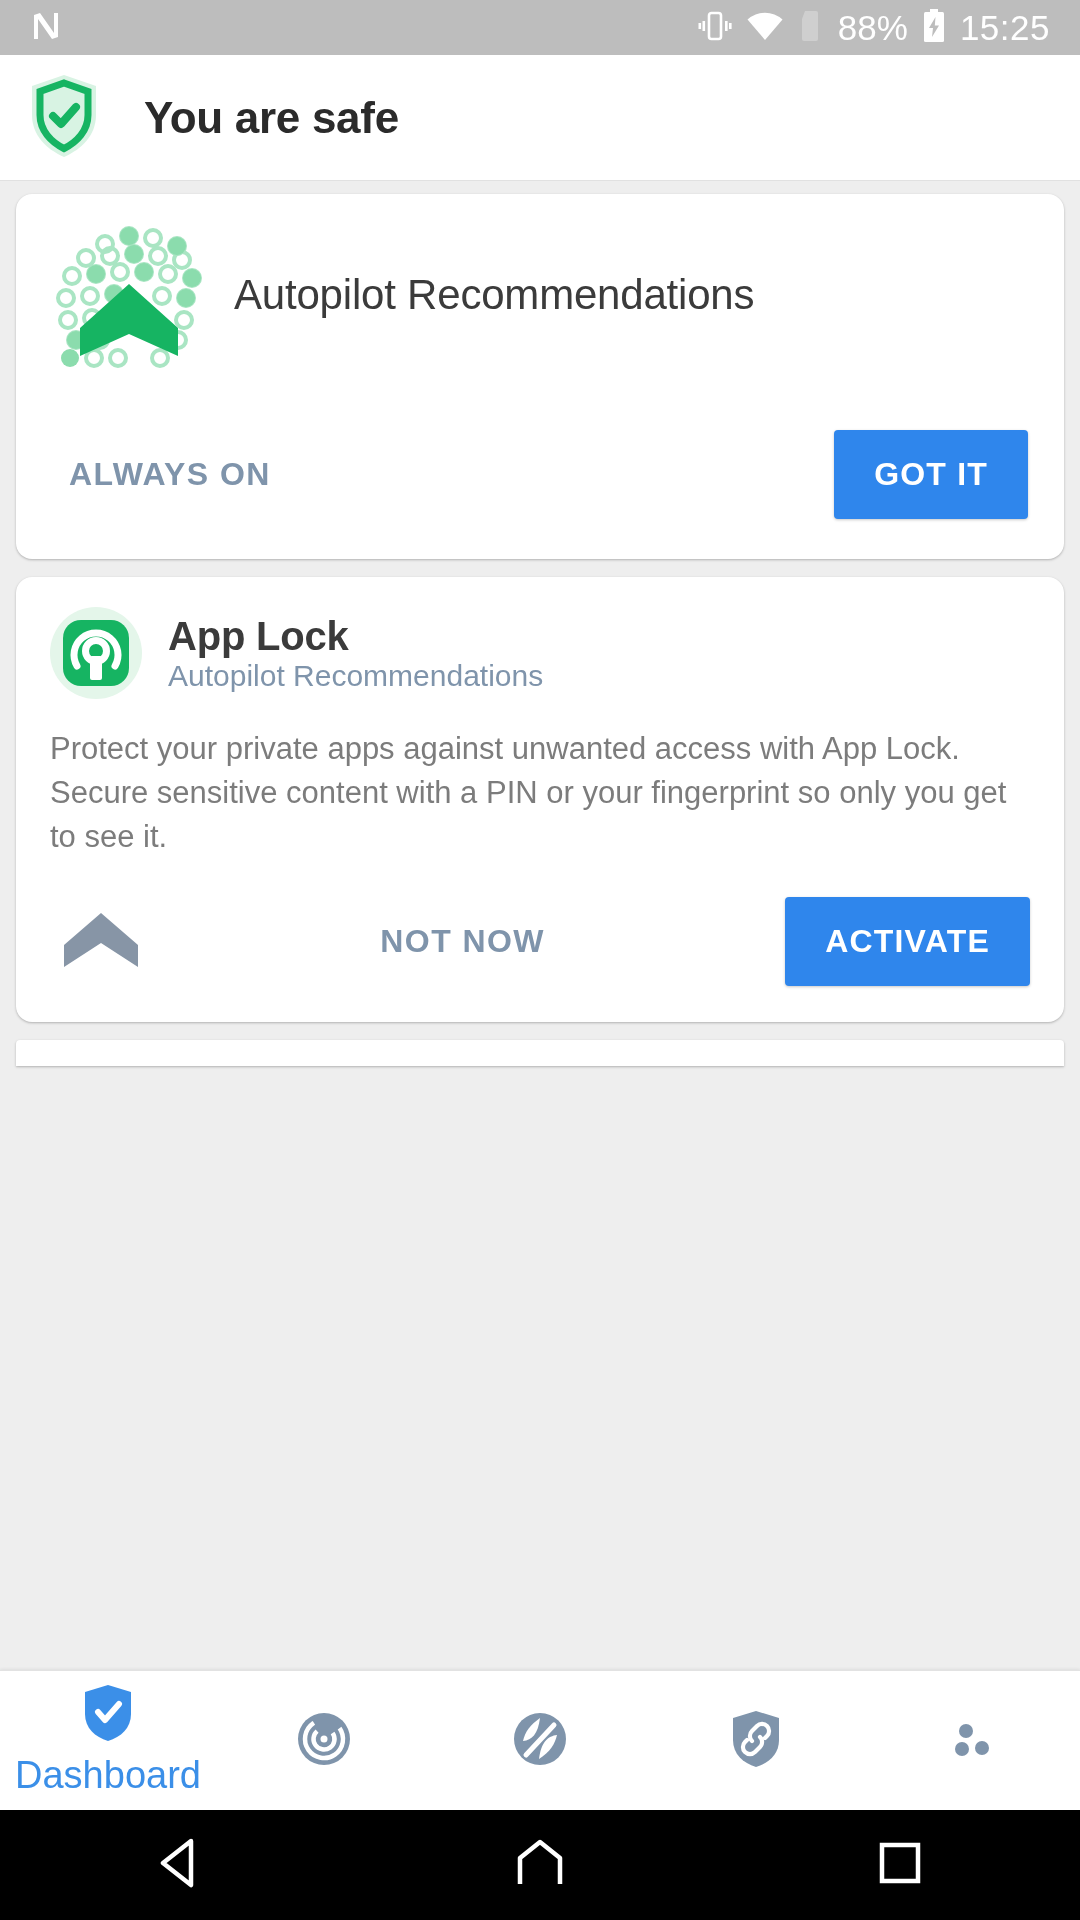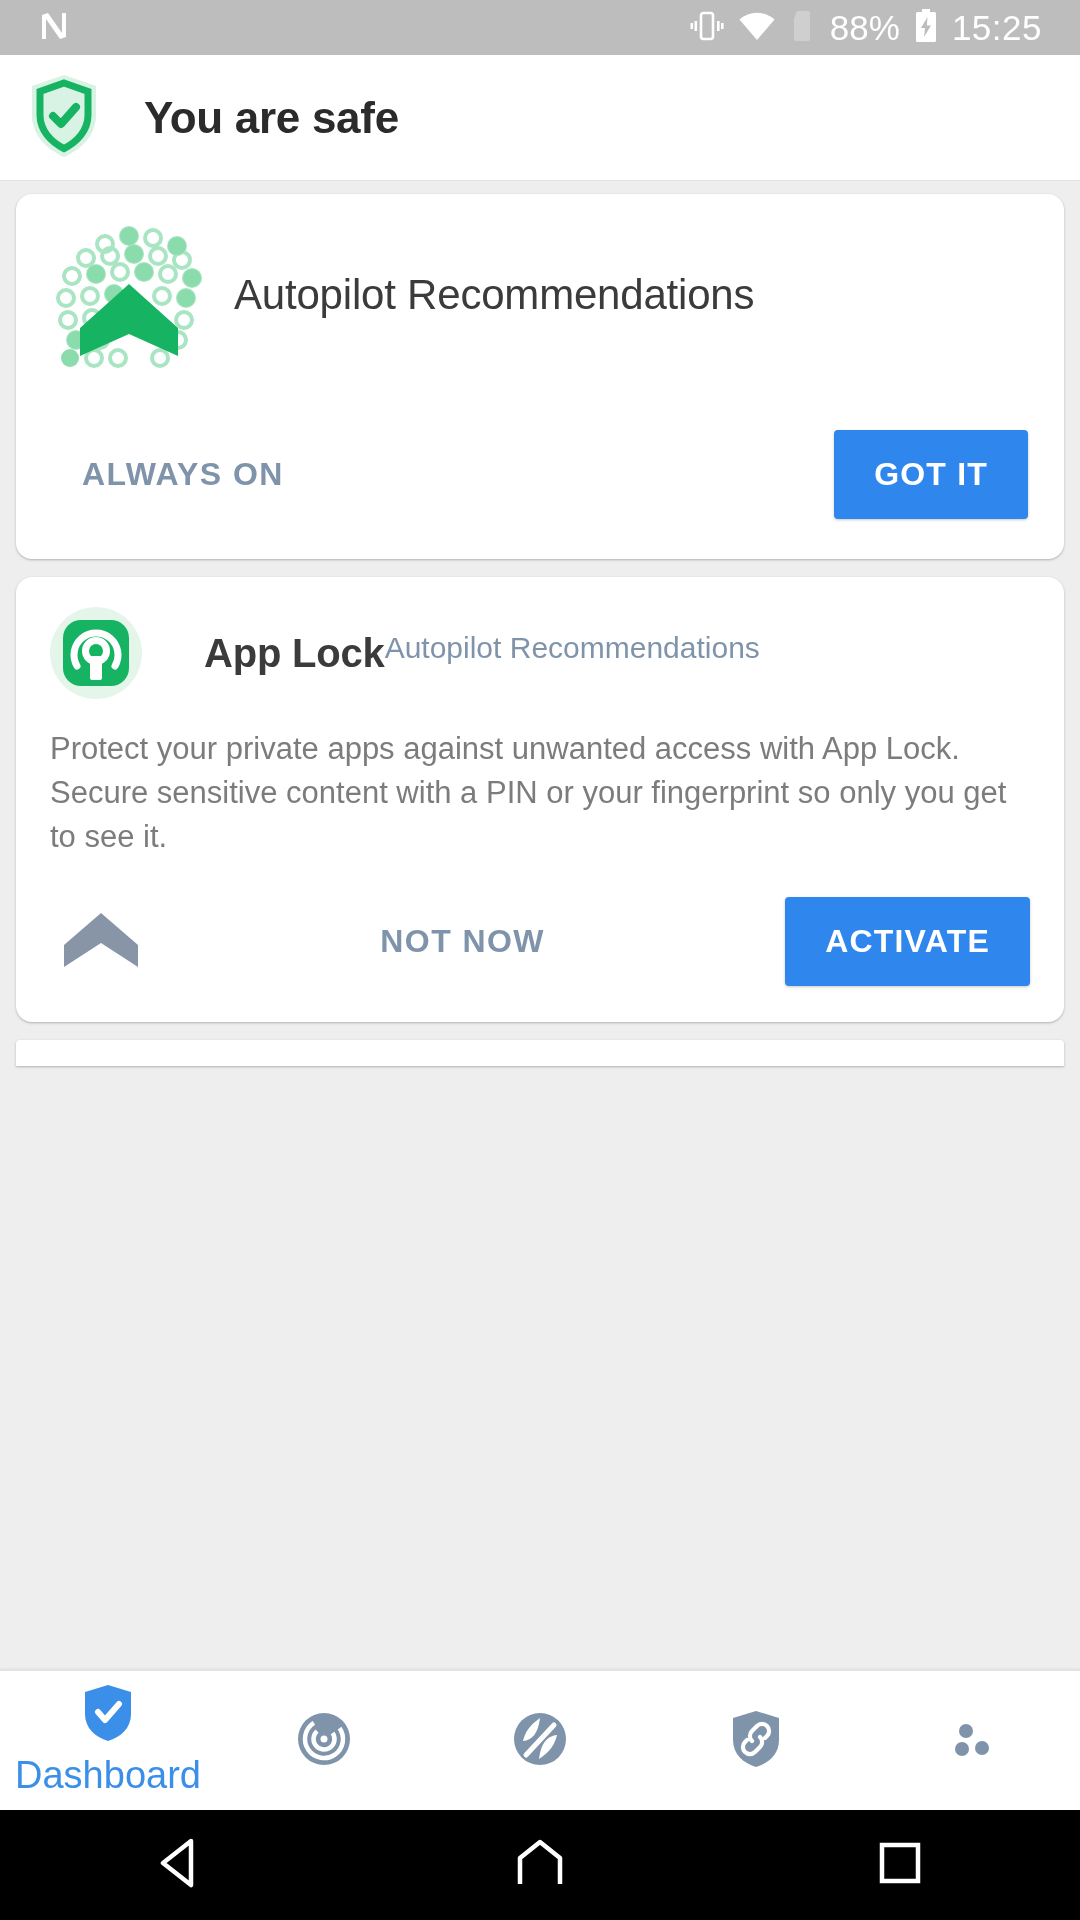--- a/index.html
+++ b/index.html
@@ -7,21 +7,21 @@
     width:1080px; height:1920px;
     font-family:"Liberation Sans", sans-serif;
     background:#e8e8e8;
     overflow:hidden;
   }
   .phone { position:relative; width:1080px; height:1920px; display:flex; flex-direction:column; background:#eeeeee; }
 
   
   .statusbar {
     height:55px; background:#bdbdbd; color:#ffffff;
-    display:flex; align-items:center; padding:0 38px; flex:0 0 55px;
+    display:flex; align-items:center; padding:0 30px; flex:0 0 55px;
   }
   .sb-left { display:flex; align-items:center; gap:10px; }
   .sb-right { margin-left:auto; display:flex; align-items:center; gap:14px; }
   .sb-text { font-size:35px; font-weight:400; letter-spacing:0.5px; line-height:1; }
   .sb-pct { font-size:35px; line-height:1; }
 
   
   .appbar {
     flex:0 0 125px; background:#ffffff; display:flex; align-items:center;
     padding:0 28px; gap:44px; box-shadow:0 1px 0 rgba(0,0,0,0.05);
@@ -38,41 +38,41 @@
 
   
   .ap-head { display:flex; align-items:center; padding:22px 34px 10px 34px; gap:26px; }
   .ap-logo { width:158px; height:158px; position:relative; flex:0 0 158px; }
   .ap-title { font-size:42px; font-weight:400; color:#3b3b3b; letter-spacing:-0.2px; }
   .ap-body {
     padding:22px 38px 0 38px; font-size:32px; line-height:1.38;
     color:#7c7c7c; font-weight:400;
   }
   .ap-actions {
-    display:flex; align-items:center; padding:46px 36px 40px 44px;justify-content:center;
+    display:flex; align-items:center; padding:46px 36px 40px 31px;justify-content:center;
   }
   .btn-flat {
     background:none; border:none; font-family:inherit;
     font-size:32px; font-weight:700; letter-spacing:1.4px;
     color:#7f94ab; padding:14px 22px; cursor:pointer;
   }
   .btn-raised {
     margin-left:auto; background:#2f86ec; border:none; border-radius:4px;
     color:#ffffff; font-family:inherit; font-size:32px; font-weight:700;
     letter-spacing:1.2px; padding:26px 40px; cursor:pointer;
     box-shadow:0 1px 3px rgba(0,0,0,0.22);
   }
 
   
   .al-head { display:flex; align-items:center; padding:30px 34px 0 34px; gap:26px; }
   .al-icon-wrap {
     width:92px; height:92px; border-radius:50%; background:#e4f6ea;
     display:flex; align-items:center; justify-content:center; flex:0 0 92px;
   }
-  .al-texts { display:flex; flex-direction:row; gap:0;margin-left:36px; }
+  .al-texts { display:flex; flex-direction:column; gap:0; }
   .al-title { font-size:40px; font-weight:700; color:#3b3b3b; letter-spacing:-0.2px; }
   .al-sub { font-size:30px; color:#7f94ab; font-weight:400; }
   .al-body {
     padding:28px 34px 0 34px; font-size:31px; line-height:1.42; color:#7c7c7c;
   }
   .al-actions { display:flex; align-items:center; padding:38px 34px 36px 34px; gap:0; }
   .al-chevron { flex:0 0 auto; margin-right:auto; padding-left:12px; }
 
   .card-peek { height:26px; border-radius:4px 4px 0 0; }
 

